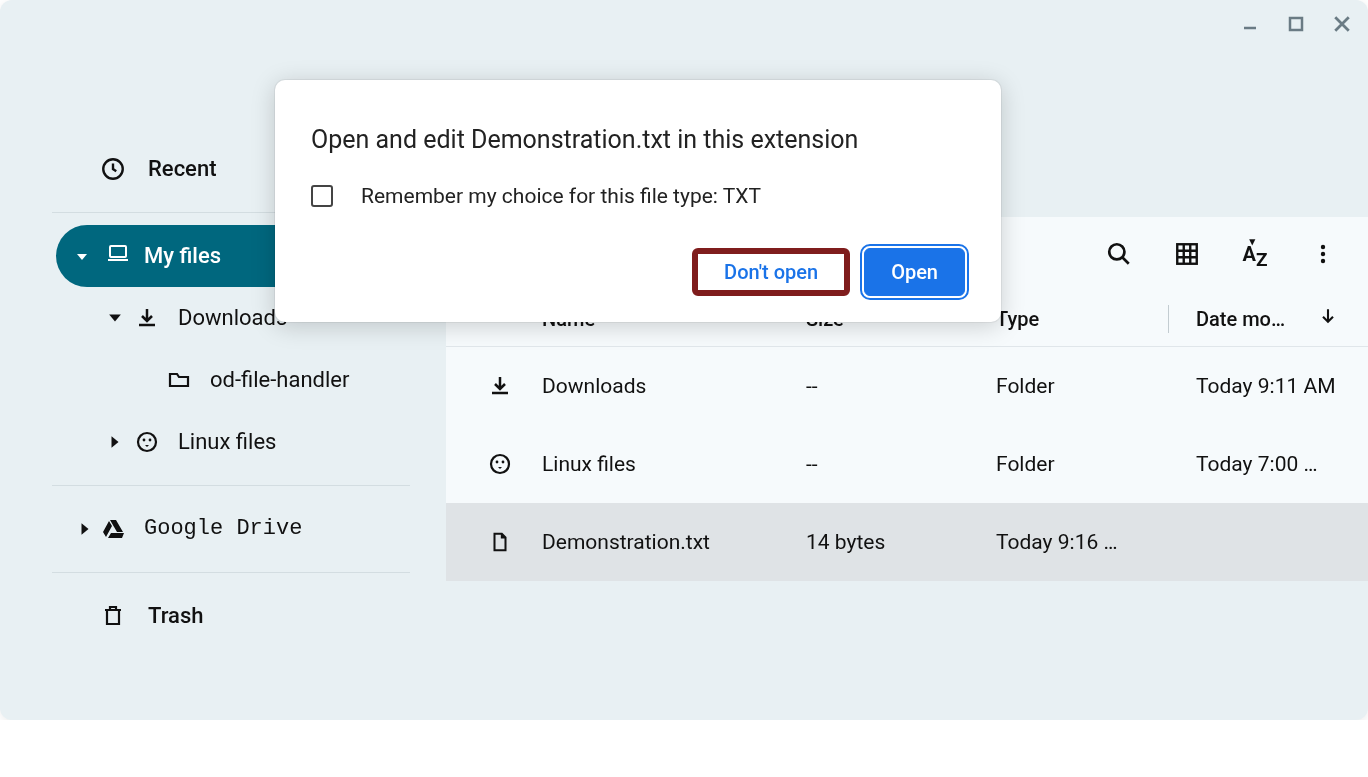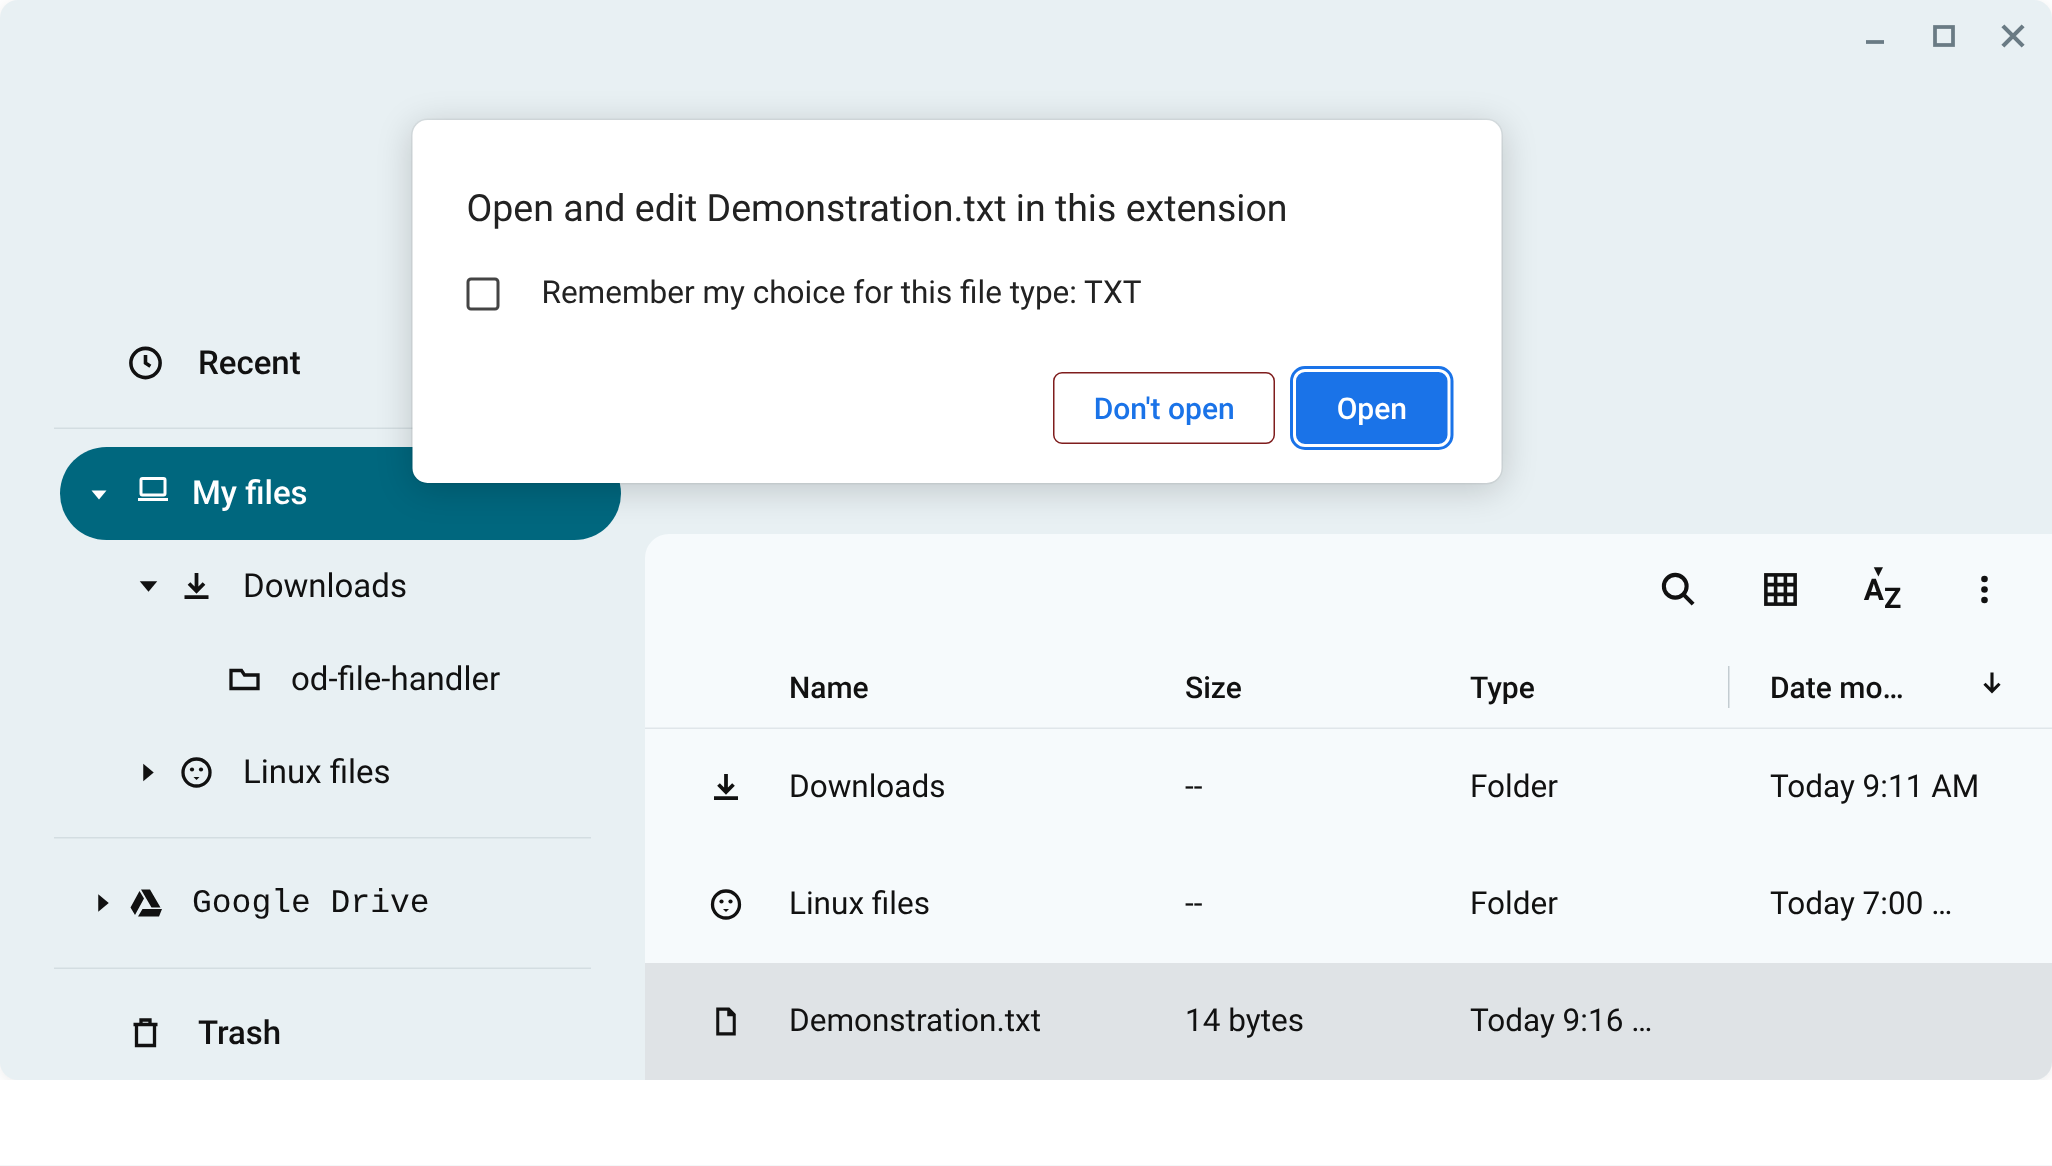--- a/index.html
+++ b/index.html
@@ -26,21 +26,22 @@
     padding-right: 12px;
     gap: 18px;
     color: #6a7b84;
   }
   .win-btn { width: 28px; height: 28px; display: flex; align-items: center; justify-content: center; cursor: pointer; }
   .win-btn svg { stroke: #6a7b84; stroke-width: 2.5; fill: none; }
 
   .content {
     display: flex;
     height: calc(100% - 48px);
-    align-items: flex-end;
+    align-items: center;
+    margin-left: 16px;
   }
 
   
   .sidebar {
     width: 430px;
     padding: 16px 0 0 0;
   }
   .side-item {
     display: flex;
     align-items: center;
@@ -155,21 +156,21 @@
     box-shadow: 0 4px 24px rgba(0,0,0,0.18), 0 0 0 1px rgba(0,0,0,0.05);
     padding: 45px 36px 26px 36px;
   }
   .dlg-title { font-size: 25px; color:#222; margin-bottom: 30px; }
   .dlg-check { display:flex; align-items:center; gap:28px; font-size:21px; color:#222; margin-bottom:40px;}
   .chkbox { width:22px;height:22px; border:2.5px solid #444; border-radius:3px; cursor:pointer;}
   .dlg-actions { display:flex; justify-content:flex-end; gap:14px; }
   .btn {
     height:48px; padding:0 26px; border-radius:6px; font-size:20px; font-weight:500;
     cursor:pointer; display:flex;align-items:center;justify-content:center;
-    border:1px solid #7f1d1d; background:#fff; color:#1a73e8;
+    border:6px solid #7f1d1d; background:#fff; color:#1a73e8;
   }
   .btn.primary {
     background:#1a73e8; color:#fff; border:1px solid #1a73e8;
     outline: 2px solid #1a73e8; outline-offset: 2px;
   }
 </style>
 </head>
 <body>
 
 <div class="window">

